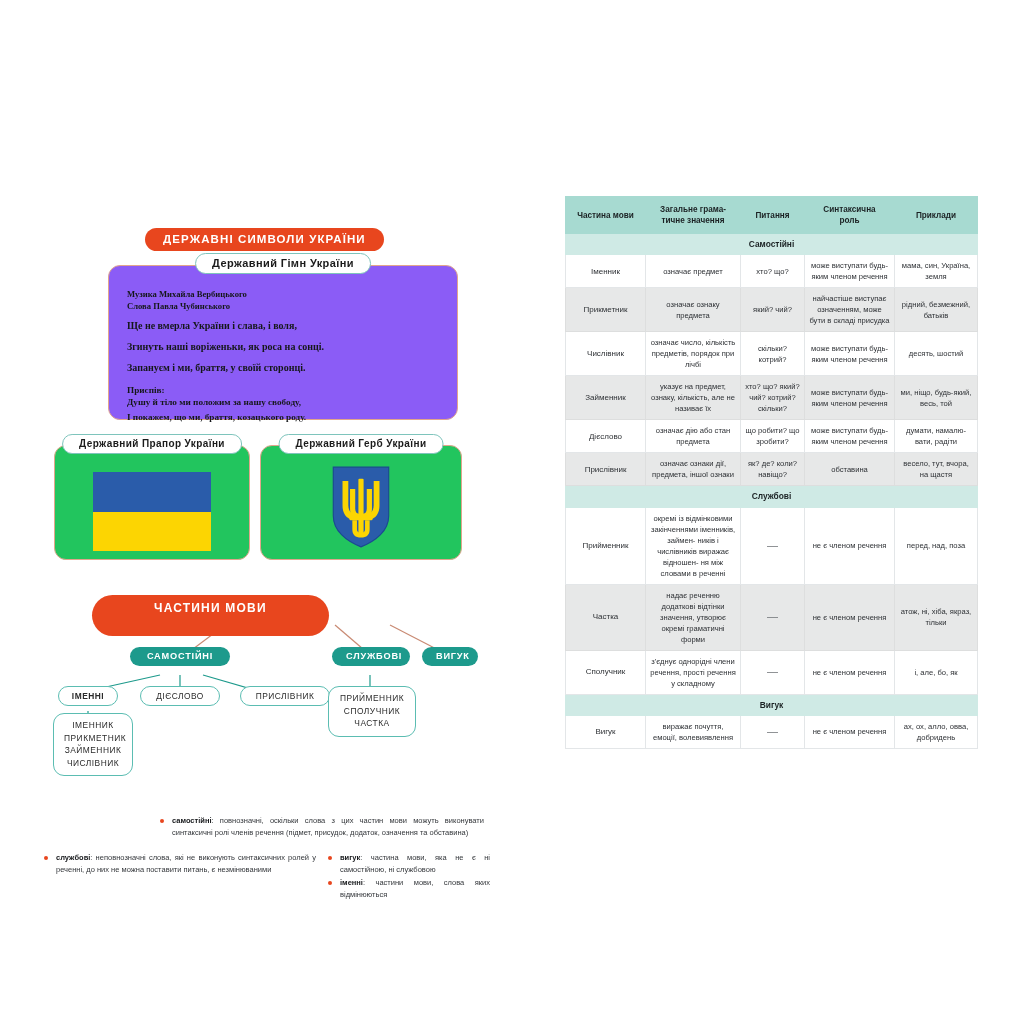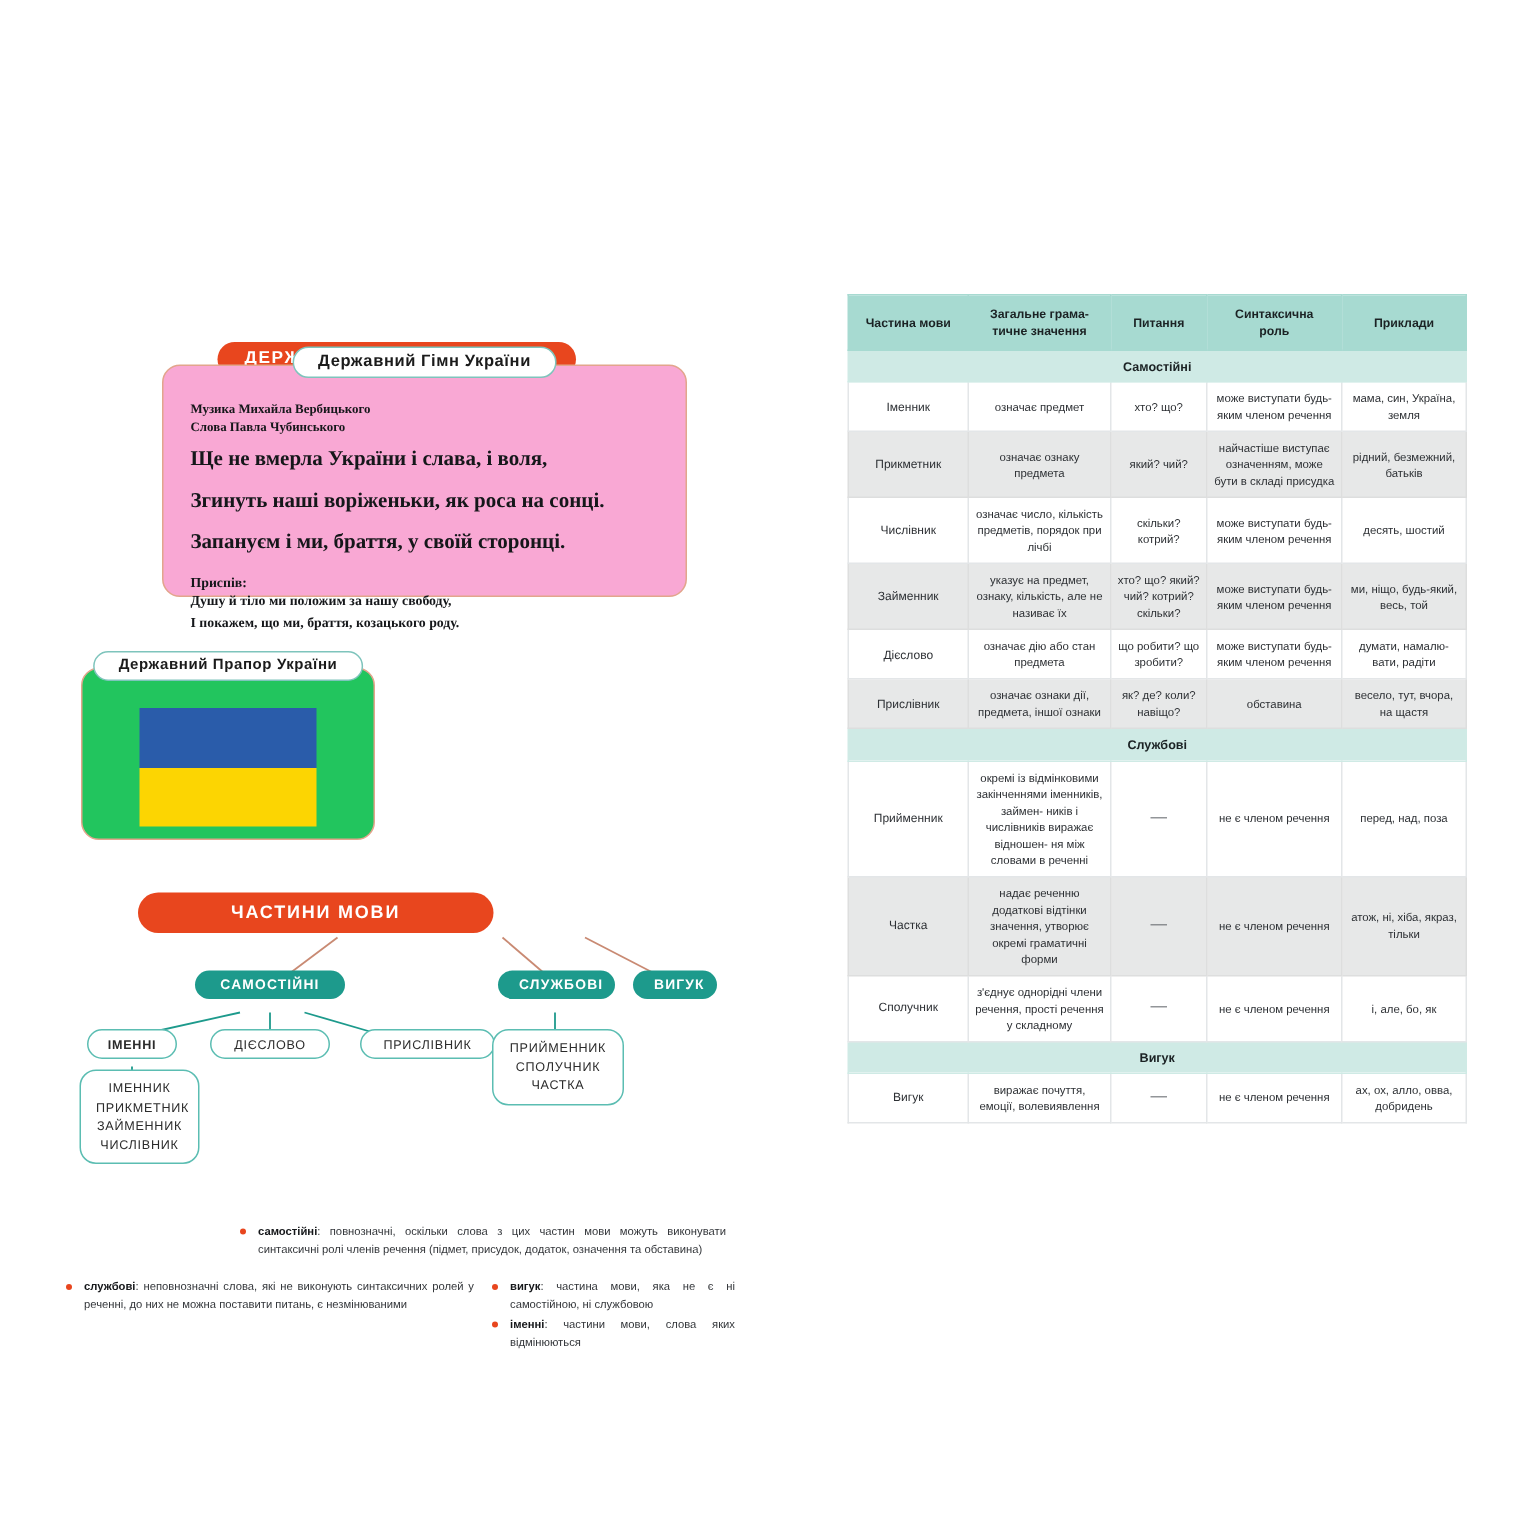--- a/index.html
+++ b/index.html
@@ -21,39 +21,39 @@
   .pill-title{
     background:#e8461e;color:#ffffff;
     border-radius:30px;
     font-size:11.5px;font-weight:bold;letter-spacing:1.1px;
     text-align:center;padding:5px 18px 6px;
     display:inline-block;white-space:nowrap;
   }
   .symbols-title-wrap{position:absolute;left:105px;top:38px;}
 
   .hymn-card{
-    position:absolute;left:68px;top:53px;width:350px;height:155px;
-    border:1.4px solid #e2a58c;border-radius:12px;background:#f9a8d4;
+    position:absolute;left:68px;top:75px;width:350px;height:155px;
+    border:1.4px solid #e2a58c;border-radius:12px;background:#8b5cf6;
     box-sizing:border-box;
   }
   .card-label{
     position:absolute;background:#ffffff;border:1.4px solid #7ec4bc;
     border-radius:14px;padding:3px 16px 4px;
     font-size:11px;font-weight:bold;color:#1b1b1b;
     white-space:nowrap;letter-spacing:.4px;
   }
   .hymn-label{left:50%;top:-13px;transform:translateX(-50%);}
 
   .hymn-body{
     position:absolute;left:18px;right:14px;top:22px;
     font-family:"Liberation Serif","DejaVu Serif",serif;
     color:#15171a;
   }
   .hymn-credit{text-align:left;font-size:8.6px;font-weight:bold;line-height:1.45;}
-  .hymn-verse{font-size:14px;font-weight:bold;line-height:1.62;margin-top:5px;}
+  .hymn-verse{font-size:10px;font-weight:bold;line-height:1.62;margin-top:5px;}
   .hymn-chorus-h{font-size:9.2px;font-weight:bold;margin-top:9px;}
   .hymn-chorus{font-size:9.2px;font-weight:bold;line-height:1.62;}
 
   .sym-row{position:absolute;left:14px;top:243px;width:450px;height:115px;}
   .sym-card{
     position:absolute;top:12px;border:1.4px solid #e2a58c;border-radius:12px;
     background:#22c55e;box-sizing:border-box;height:115px;
   }
   .flag-card{left:0;width:196px;}
   .emblem-card{left:206px;width:202px;}
@@ -65,21 +65,21 @@
   .flag .yellow{height:50%;background:#fcd502;}
 
   .emblem{position:absolute;left:50%;transform:translateX(-50%);top:20px;width:58px;height:82px;}
 
   
   .pos-block{position:absolute;left:0;top:405px;width:470px;height:245px;}
   .pos-title-wrap{position:absolute;left:52px;top:0;}
   .pos-title{
     background:#e8461e;color:#fff;border-radius:22px;
     font-size:12px;font-weight:bold;letter-spacing:1.2px;
-    padding:6px 62px 7px;display:inline-block;white-space:nowrap;text-align:center;
+    padding:6px 62px 21px;display:inline-block;white-space:nowrap;text-align:center;
   }
 
   .teal-pill{
     position:absolute;background:#1d9a8c;color:#ffffff;
     border-radius:16px;font-size:9.2px;font-weight:bold;letter-spacing:.8px;
     padding:4px 14px 5px;white-space:nowrap;text-align:center;
   }
   .outline-pill{
     position:absolute;background:#ffffff;border:1.3px solid #5bbdb2;
     border-radius:14px;color:#2b2b2b;font-size:8.4px;
@@ -162,20 +162,38 @@
       <div class="sym-row">
 
         <div class="sym-card flag-card">
           <div class="card-label flag-label">Державний Прапор України</div>
           <div class="flag">
             <div class="blue"></div>
             <div class="yellow"></div>
           </div>
         </div>
 
+        <div class="sym-card emblem-card">
+          <div class="card-label emblem-label">Державний Герб України</div>
+          <div class="emblem">
+            <svg viewBox="0 0 100 142" width="58" height="82" aria-hidden="true">
+              <path d="M2 2 H98 V86 C98 112 76 130 50 140 C24 130 2 112 2 86 Z" fill="#2a5caa" stroke="#1b4a90" stroke-width="2"></path>
+              <g fill="#fcd502">
+                <rect x="45.5" y="22" width="9" height="96" rx="2"></rect>
+                <path d="M18 26 h10 v42 c0 10 6 16 13 16 v10 c-14 0 -23 -10 -23 -25 Z"></path>
+                <path d="M72 26 h10 v43 c0 15 -9 25 -23 25 v-10 c7 0 13 -6 13 -16 Z"></path>
+                <path d="M31 40 h9 v34 c0 6 3 9 8 9 v9 c-12 0 -17 -7 -17 -18 Z"></path>
+                <path d="M60 40 h9 v34 c0 11 -5 18 -17 18 v-9 c5 0 8 -3 8 -9 Z"></path>
+                <rect x="30" y="86" width="40" height="8" rx="2"></rect>
+                <path d="M35 94 h8 v16 c0 4 3 6 7 6 v8 c-10 0 -15 -5 -15 -14 Z"></path>
+                <path d="M57 94 h8 v16 c0 9 -5 14 -15 14 v-8 c4 0 7 -2 7 -6 Z"></path>
+              </g>
+            </svg>
+          </div>
+        </div>
 
       </div>
     </div>
 
     <div class="pos-block">
 
       <svg class="connectors">
         <g stroke="#c98a73" stroke-width="1.2" fill="none">
           <line x1="185" y1="30" x2="145" y2="60"></line>
           <line x1="295" y1="30" x2="330" y2="60"></line>

